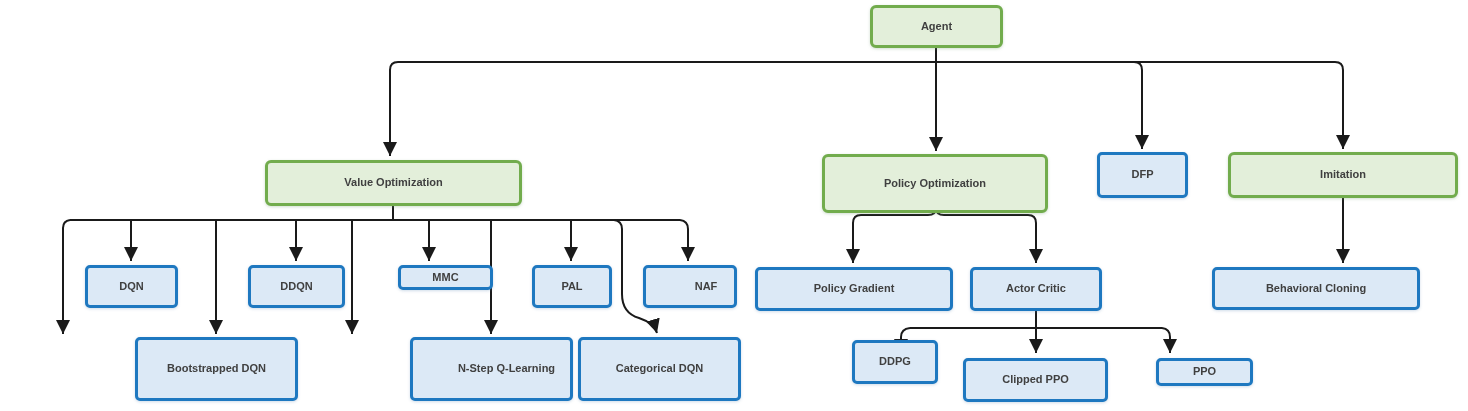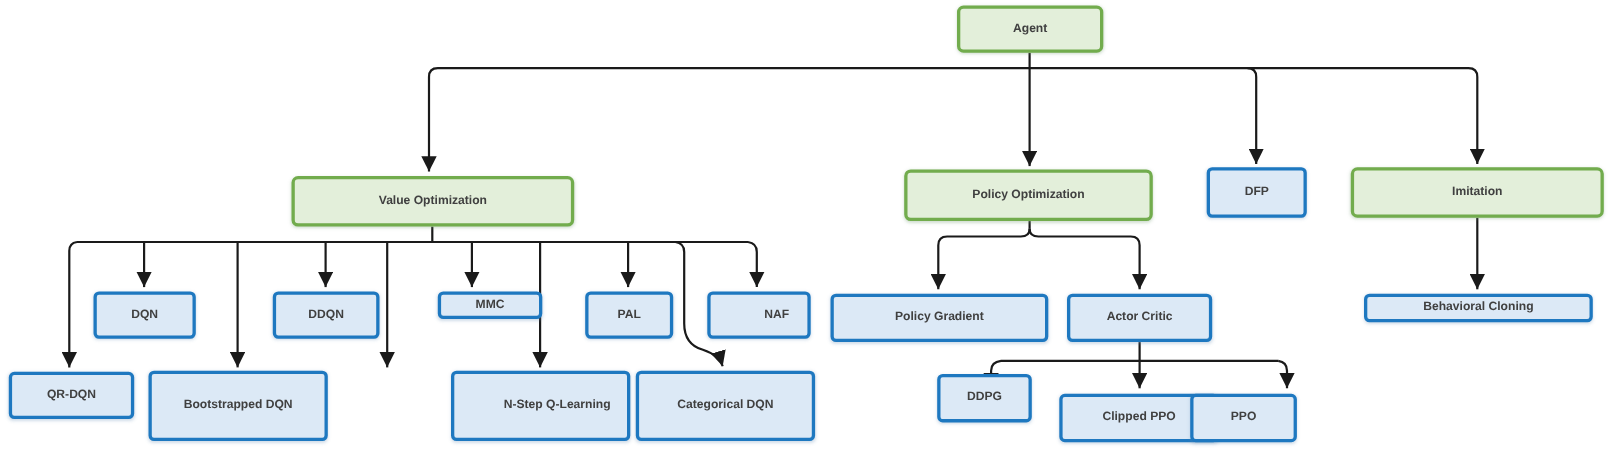--- a/index.html
+++ b/index.html
@@ -81,21 +81,21 @@
     <path class="edge" marker-end="url(#arrow)" d="M 1343 198 V 263"></path>
   </svg>
 
   <div class="node green" style="left:870px;top:5px;width:133px;height:43px;">
     <span>Agent</span>
   </div>
 
   <div class="node green" style="left:265px;top:160px;width:257px;height:46px;">
     <span>Value Optimization</span>
   </div>
-  <div class="node green" style="left:822px;top:154px;width:226px;height:47px;">
+  <div class="node green" style="left:822px;top:154px;width:226px;height:59px;">
     <span>Policy Optimization</span>
   </div>
   <div class="node blue" style="left:1097px;top:152px;width:91px;height:46px;">
     <span>DFP</span>
   </div>
   <div class="node green" style="left:1228px;top:152px;width:230px;height:46px;">
     <span>Imitation</span>
   </div>
 
   <div class="node blue" style="left:85px;top:265px;width:93px;height:43px;">
@@ -107,23 +107,20 @@
   <div class="node blue" style="left:382px;top:265px;width:95px;height:25px;margin-left:16px;">
     <span>MMC</span>
   </div>
   <div class="node blue" style="left:532px;top:265px;width:80px;height:43px;">
     <span>PAL</span>
   </div>
   <div class="node blue" style="left:643px;top:265px;width:94px;height:43px;padding-left:32px;">
     <span>NAF</span>
   </div>
 
-  <div class="node blue" style="left:8px;top:338px;width:114px;height:43px;">
-    <span>QR-DQN</span>
-  </div>
   <div class="node blue two-line" style="left:135px;top:337px;width:163px;height:64px;">
     <span>Bootstrapped DQN</span>
   </div>
   <div class="node blue two-line" style="left:410px;top:337px;width:163px;height:64px;padding-left:44px;">
     <span>N-Step Q-Learning</span>
   </div>
   <div class="node blue two-line" style="left:578px;top:337px;width:163px;height:64px;">
     <span>Categorical DQN</span>
   </div>
 
@@ -133,21 +130,21 @@
   <div class="node blue" style="left:970px;top:267px;width:132px;height:44px;">
     <span>Actor Critic</span>
   </div>
 
   <div class="node blue" style="left:852px;top:340px;width:86px;height:44px;">
     <span>DDPG</span>
   </div>
   <div class="node blue" style="left:963px;top:358px;width:145px;height:44px;">
     <span>Clipped PPO</span>
   </div>
-  <div class="node blue" style="left:1082px;top:358px;width:97px;height:44px;">
+  <div class="node blue" style="left:1156px;top:358px;width:97px;height:28px;">
     <span>PPO</span>
   </div>
 
-  <div class="node blue" style="left:1240px;top:267px;width:208px;height:26px;">
+  <div class="node blue" style="left:1212px;top:267px;width:208px;height:43px;">
     <span>Behavioral Cloning</span>
   </div>
 
 </div>
 
 </body></html>

